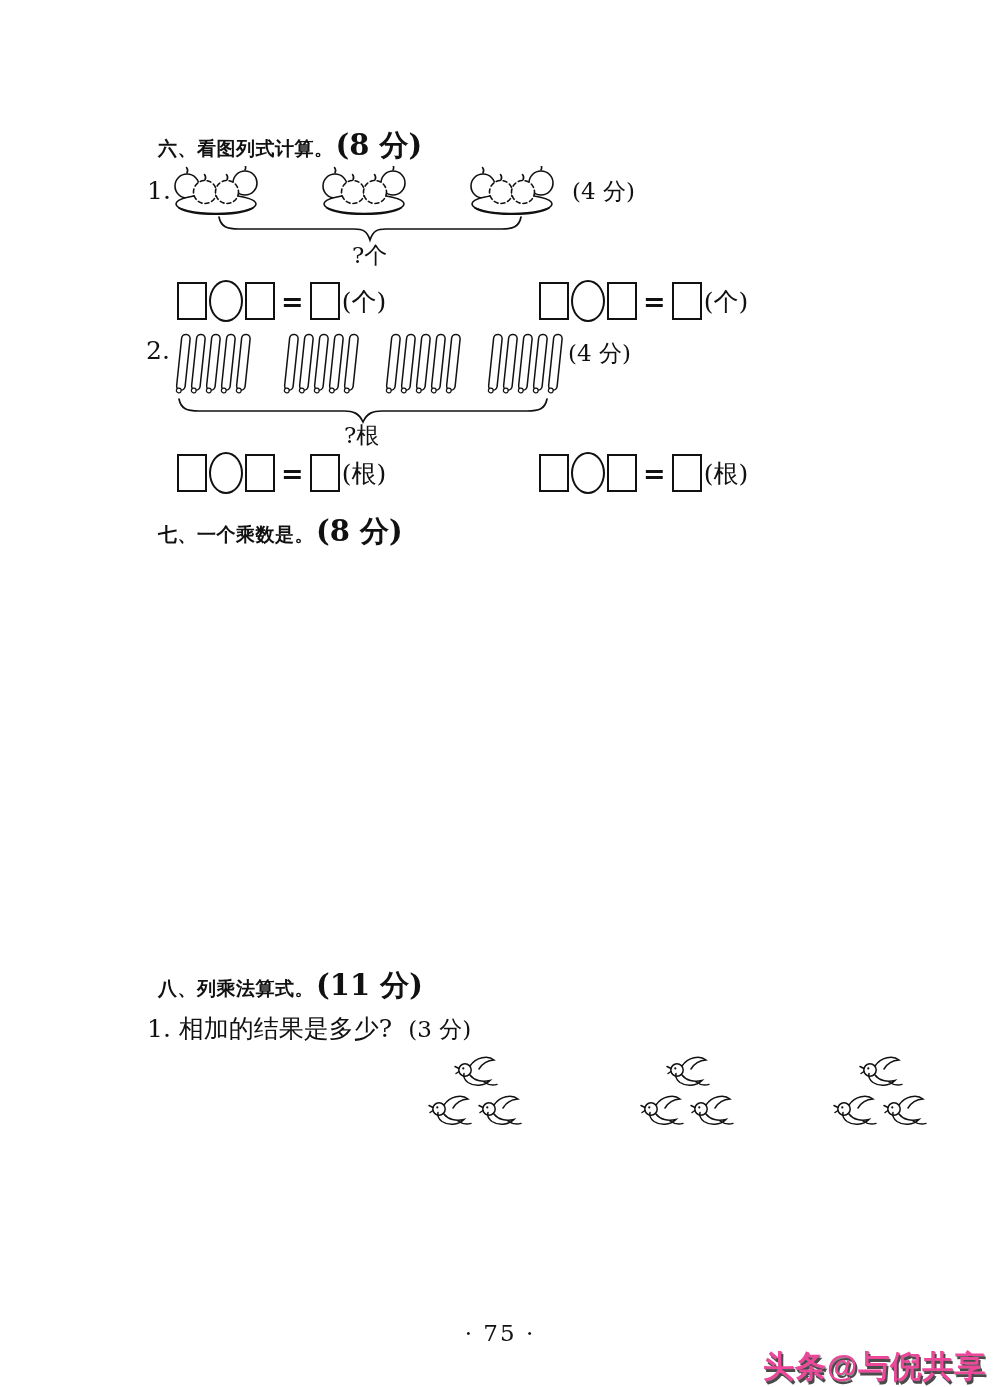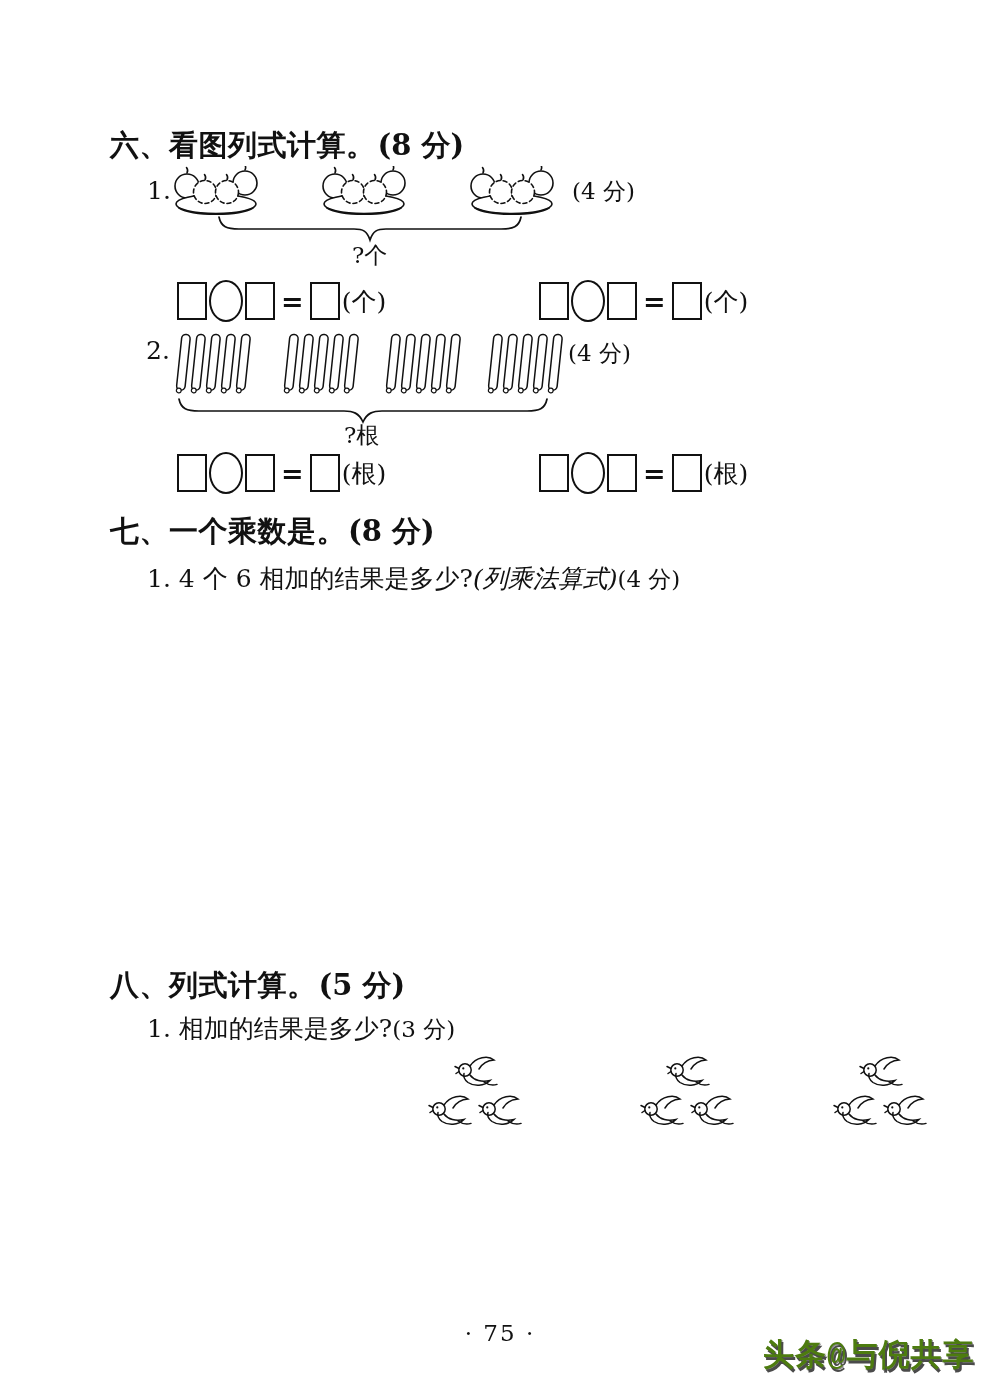--- a/index.html
+++ b/index.html
@@ -4,21 +4,21 @@
 <style>
   html,body{margin:0;padding:0;background:#fff;}
   .page{
     position:relative;width:1000px;height:1387px;background:#ffffff;
     font-family:"DejaVu Serif","Liberation Serif",serif;color:#111;overflow:hidden;
   }
   .abs{position:absolute;}
   .sec-header{white-space:nowrap;}
   .sec-title{
     font-family:"Liberation Sans","DejaVu Sans",sans-serif;
-    font-weight:bold;font-size:29px;letter-spacing:0.5px;
+    font-weight:bold;font-size:19px;letter-spacing:0.5px;margin-left:48px;
   }
   .sec-points{
     font-family:"DejaVu Serif","Liberation Serif",serif;
     font-size:29px;margin-left:2px;font-weight:bold;
   }
   .body-line{font-size:25px;white-space:nowrap;}
   .item-num{font-size:25px;margin-right:8px;}
   .pts{font-size:23px;}
   .hint{font-style:italic;}
   .brace-label{font-size:23px;}
@@ -29,23 +29,23 @@
     box-sizing:border-box;flex:0 0 auto;
   }
   .eqoval{
     width:34px;height:42px;border:2px solid #111;border-radius:50%;
     background:#fff;box-sizing:border-box;margin:0 2px;flex:0 0 auto;
   }
   .eqsign{font-size:27px;font-weight:bold;margin:0 6px;line-height:1;}
   .equnit{font-size:25px;margin-left:2px;white-space:nowrap;}
   .footer-pageno{left:0;width:1000px;text-align:center;font-size:23px;letter-spacing:2px;}
   .watermark{
-    font-family:Liberation Mono, monospace;
-    font-weight:bold;font-size:31px;letter-spacing:1px;color:#4d7c0f;
-    text-shadow:2px 3px 0 #4b4b4b,1px 1px 0 #8a8a8a;white-space:nowrap;
+    font-family:Liberation Sans, sans-serif;
+    font-weight:bold;font-size:31px;letter-spacing:1px;color:#ec4899;
+    text-shadow:2px 3px 0 #4b4b4b,1px 1px 0 #8a8a8a;white-space:nowrap;margin-top:12px;
   }
   svg{display:block;}
 </style>
 </head>
 <body>
 
 <svg width="0" height="0" style="position:absolute" aria-hidden="true">
   <defs>
     <g id="sym-plate" fill="none" stroke="#111" stroke-width="1.6" stroke-linecap="round">
       <circle cx="17" cy="20" r="12" fill="#fff"></circle>
@@ -170,31 +170,28 @@
     <span class="eqbox"></span>
     <span class="eqsign">=</span>
     <span class="eqbox"></span>
     <span class="equnit">(根)</span>
   </div>
 
   <div class="abs sec-header" style="left:110px;top:512px">
     <span class="sec-title">七、一个乘数是。</span><span class="sec-points">(8 分)</span>
   </div>
 
-  <div class="abs body-line" style="left:147px;top:562px">
-    <span class="item-num">1.</span><span>4 个 6 相加的结果是多少?</span><span class="hint">(列乘法算式)</span><span class="pts">(4 分)</span>
-  </div>
 
 
   <div class="abs sec-header" style="left:110px;top:966px">
-    <span class="sec-title">八、列式计算。</span><span class="sec-points">(5 分)</span>
+    <span class="sec-title">八、列乘法算式。</span><span class="sec-points">(11 分)</span>
   </div>
 
   <div class="abs body-line" style="left:147px;top:1012px">
-    <span class="item-num">1.</span><span>相加的结果是多少?</span><span class="pts" style="margin-left:0">(3 分)</span>
+    <span class="item-num">1.</span><span>相加的结果是多少?</span><span class="pts" style="margin-left:16px">(3 分)</span>
   </div>
 
   <svg class="abs" style="left:426px;top:1054px" width="100" height="78" viewBox="0 0 100 78">
     <use href="#sym-bird" transform="translate(28,3)"></use>
       <use href="#sym-bird" transform="translate(2,42)"></use>
       <use href="#sym-bird" transform="translate(52,42)"></use>
   </svg>
   <svg class="abs" style="left:638px;top:1054px" width="100" height="78" viewBox="0 0 100 78">
     <use href="#sym-bird" transform="translate(28,3)"></use>
       <use href="#sym-bird" transform="translate(2,42)"></use>

